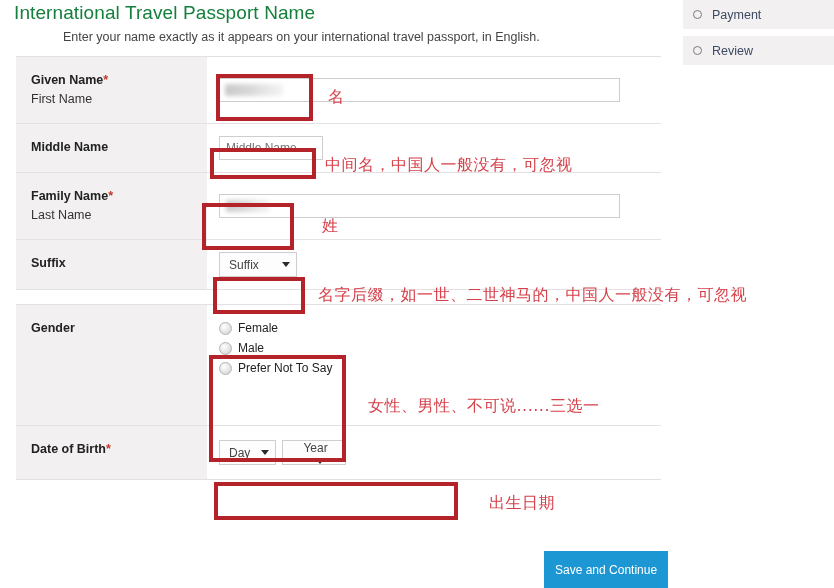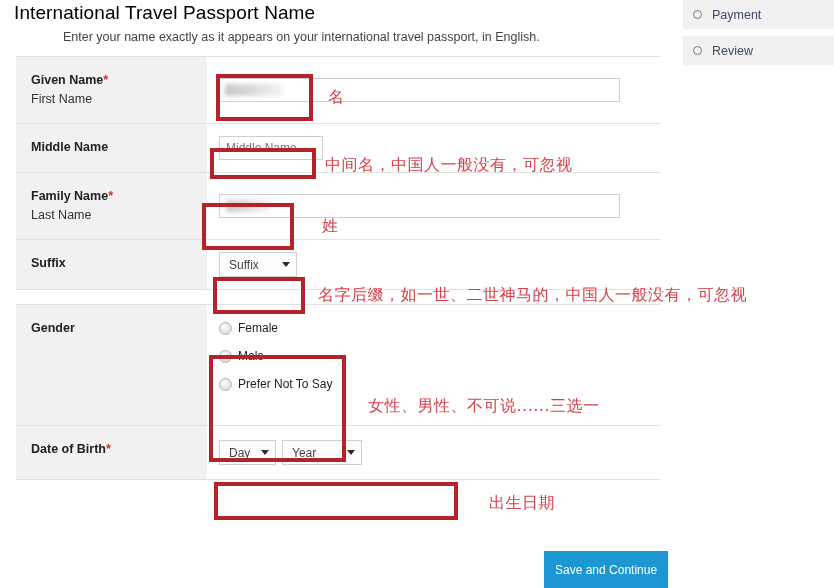--- a/index.html
+++ b/index.html
@@ -17,21 +17,21 @@
     -webkit-font-smoothing: antialiased;
   }
 
   
   #page-title {
     position: absolute;
     left: 14px;
     top: 2px;
     font-size: 19px;
     font-weight: 400;
-    color: #000000;
+    color: #15803d;
     letter-spacing: 0.1px;
     white-space: nowrap;
   }
   #page-subtitle {
     position: absolute;
     left: 15px;
     top: 30px;
     font-size: 12.5px;
     color: #444444;
     white-space: nowrap;
@@ -129,25 +129,25 @@
   .caret {
     width: 0; height: 0;
     border-left: 4px solid transparent;
     border-right: 4px solid transparent;
     border-top: 5px solid #2b2b2b;
     margin-left: 9px;
   }
   .sel.suffix { width: 78px; }
   .sel.day    { width: 57px; }
   .sel.month  { width: 94px; }
-  .sel.year   { width: 80px; }
+  .sel.year   { width: 64px; flex-direction: column; }
   .dob-group { display: flex; gap: 6px; }
 
   
-  .radio-group { display: flex; flex-direction: column; gap: 14px; padding: 2px 0; }
+  .radio-group { display: flex; flex-direction: column; gap: 6px; padding: 2px 0; }
   .radio-item { display: flex; align-items: center; font-size: 12px; color: #222; }
   .radio-dot {
     width: 11px; height: 11px; border-radius: 50%;
     border: 1px solid #b3b3b3;
     background: radial-gradient(circle at 38% 34%, #ffffff 0%, #e3e3e3 58%, #cccccc 100%);
     margin-right: 6px;
     flex: 0 0 11px;
   }
 
   

